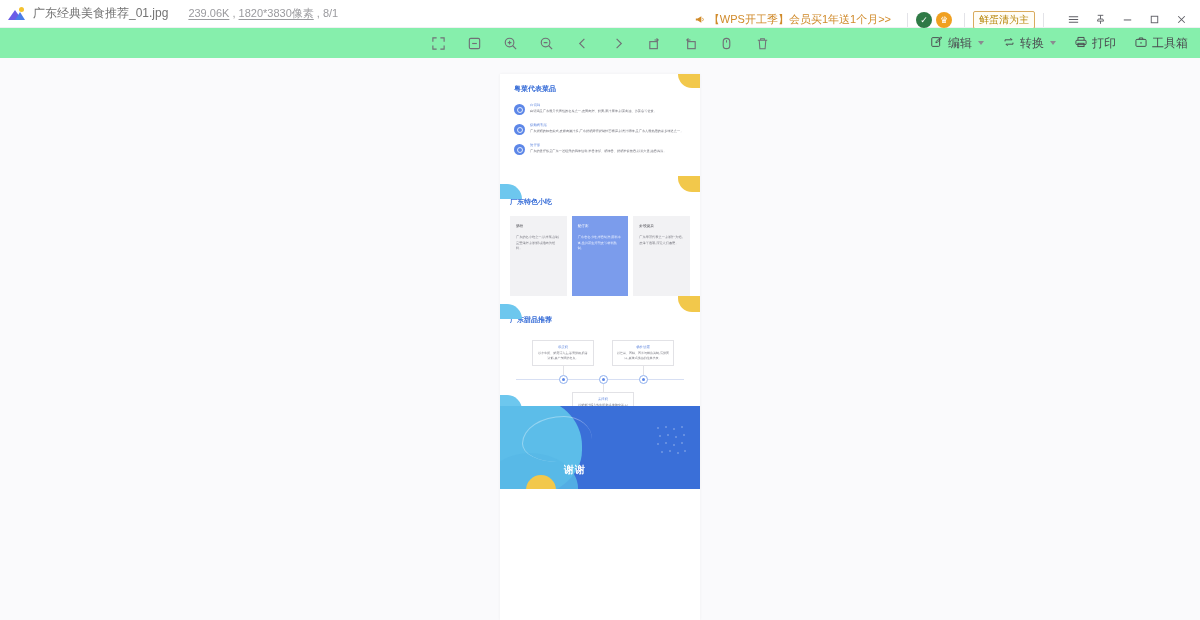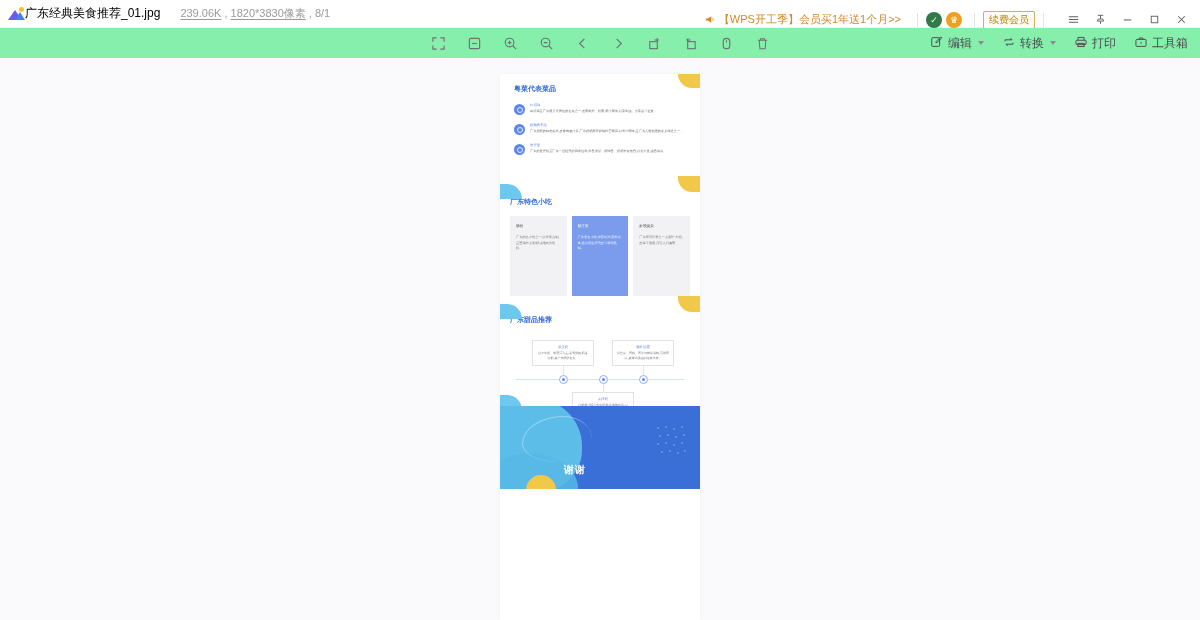--- a/index.html
+++ b/index.html
@@ -29,21 +29,21 @@
     position: absolute; left: 8px; bottom: 3px;
     width: 0; height: 0;
     border-left: 5px solid transparent; border-right: 5px solid transparent;
     border-bottom: 8px solid #4a7de8;
   }
   .app-logo .sun {
     position: absolute; right: 1px; top: 2px;
     width: 5px; height: 5px; border-radius: 50%; background: #f4c230;
   }
   .file-name {
-    font-size: 12px; color: #000000; white-space: nowrap;
+    font-size: 12px; color: #737373; margin-left: 8px; white-space: nowrap;
   }
   .file-meta {
     font-size: 11px; color: #9a9a9e; margin-left: 20px; white-space: nowrap;
   }
   .file-meta .u { text-decoration: underline; text-underline-offset: 2px; }
 
   .tb-right {
     margin-left: auto; display: flex; align-items: center; height: 100%; margin-top: 12px;
   }
   .promo {
@@ -278,21 +278,21 @@
             <path d="M2 5h2l4-2.5v7L4 7H2z" fill="#d08a2a"></path>
             <path d="M9.2 4.2a2.4 2.4 0 010 3.6" stroke="#d08a2a" stroke-width="0.9" fill="none"></path>
           </svg>
       </span>
       <span>【WPS开工季】会员买1年送1个月&gt;&gt;</span>
     </div>
     <span class="tb-sep"></span>
     <span class="round-ico green">✓</span>
     <span class="round-ico orange">♛</span>
     <span class="tb-sep"></span>
-    <span class="vip-badge">续费会员</span>
+    <span class="vip-badge">鲜蛋清为主</span>
     <span class="tb-sep"></span>
     <div class="winbtns">
       <span class="winbtn">
         <svg width="13" height="13" viewBox="0 0 14 14">
             <path d="M2 4h10M2 7h10M2 10h10" stroke="currentColor" stroke-width="1.1"></path>
           </svg>
       </span>
       <span class="winbtn">
         <svg width="13" height="13" viewBox="0 0 14 14">
             <path d="M4 2.5h6M7 2.5v4M4.5 6.5h5l.8 2.2H3.7zM7 8.7v3" stroke="currentColor" stroke-width="1" fill="none"></path>

